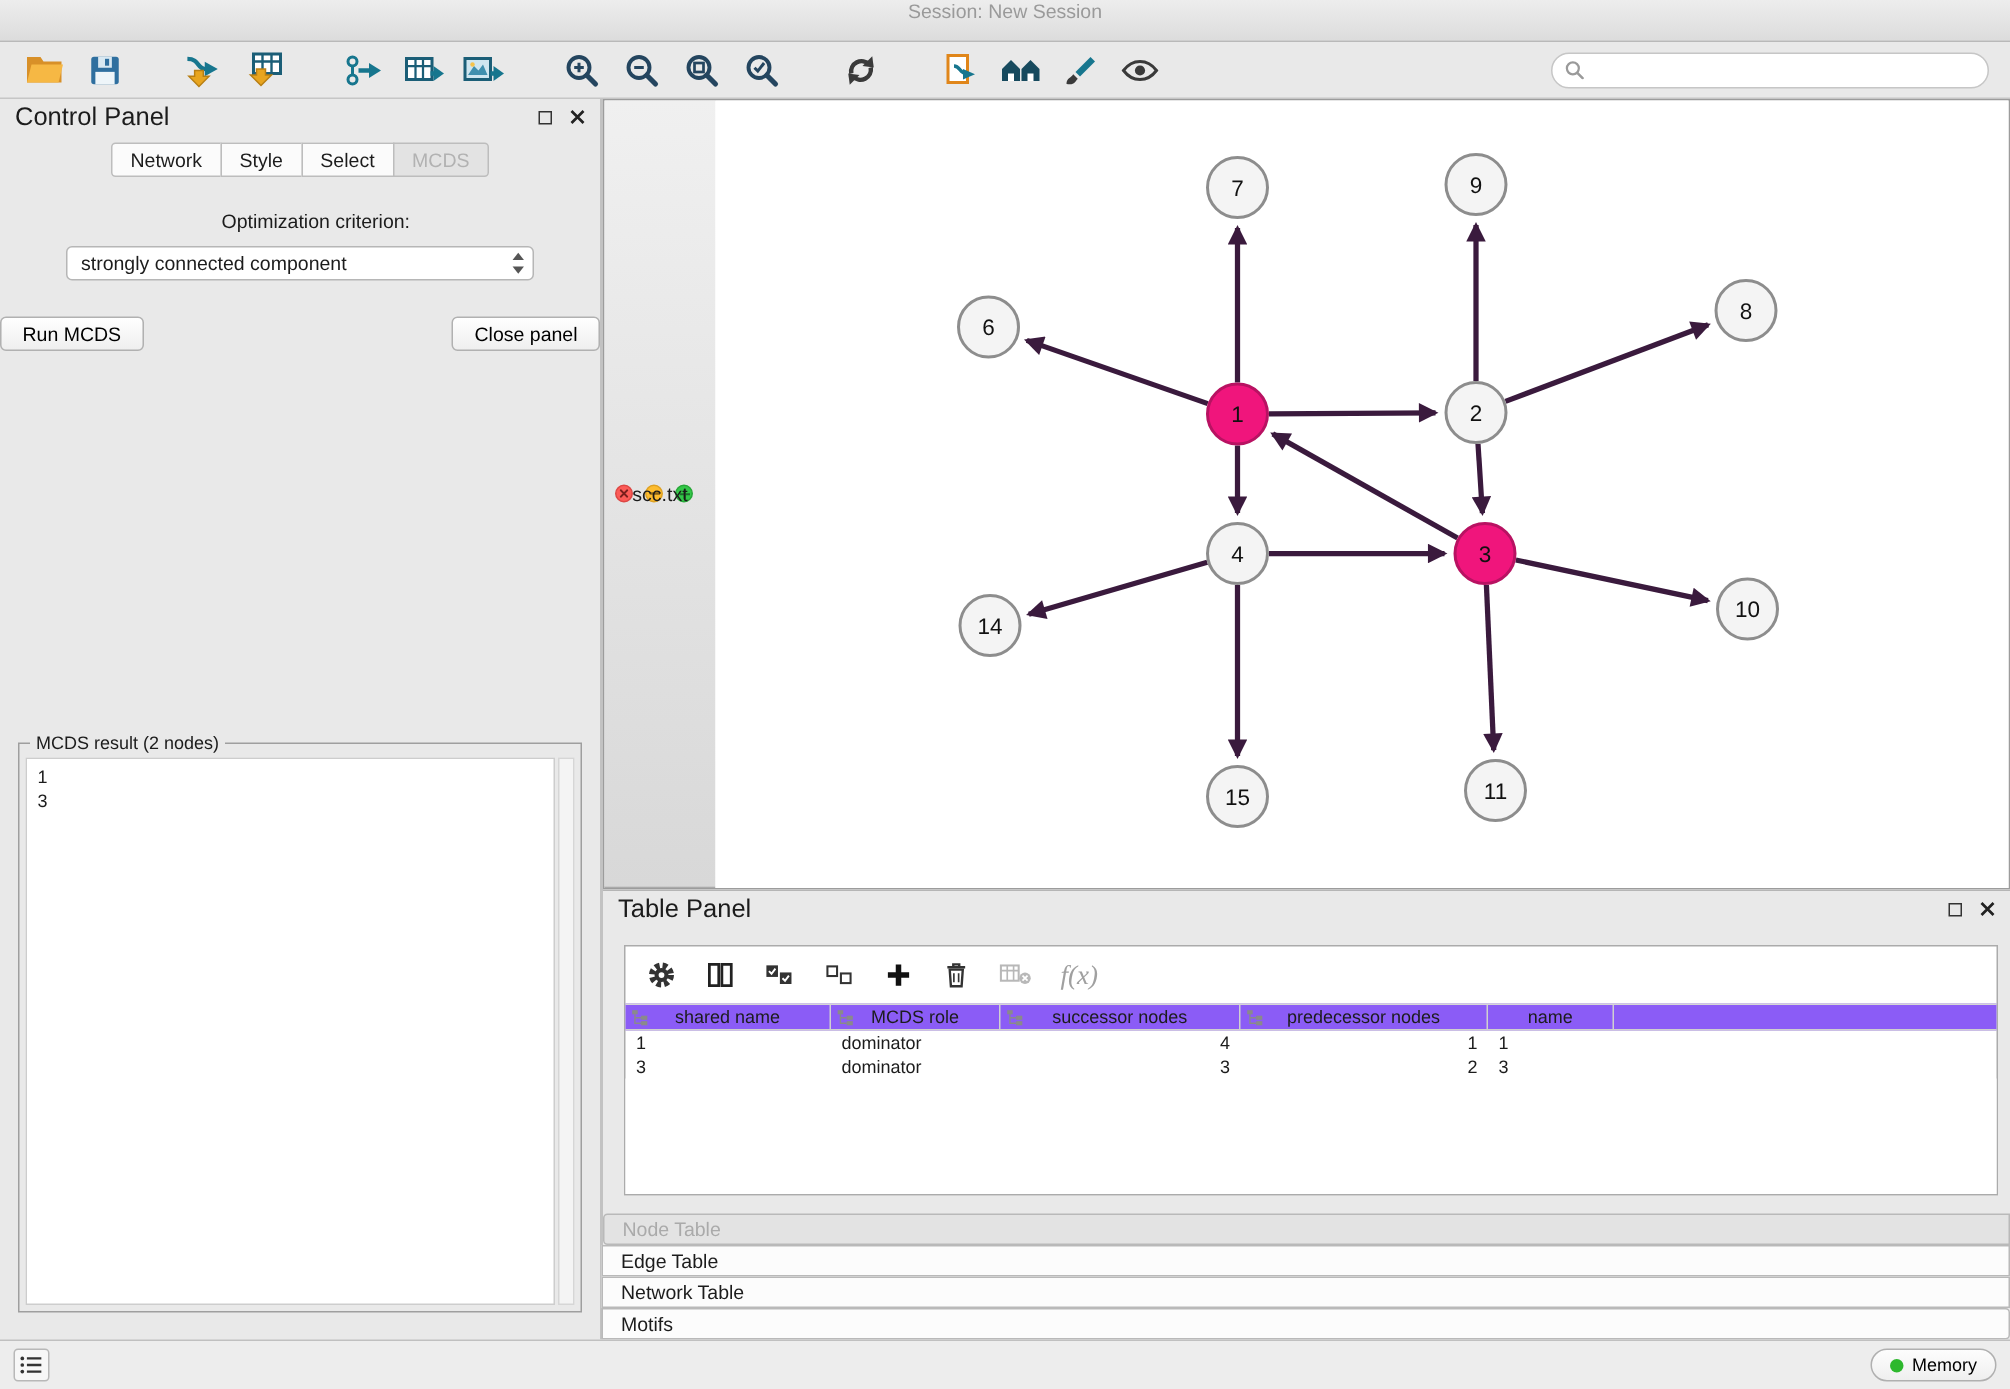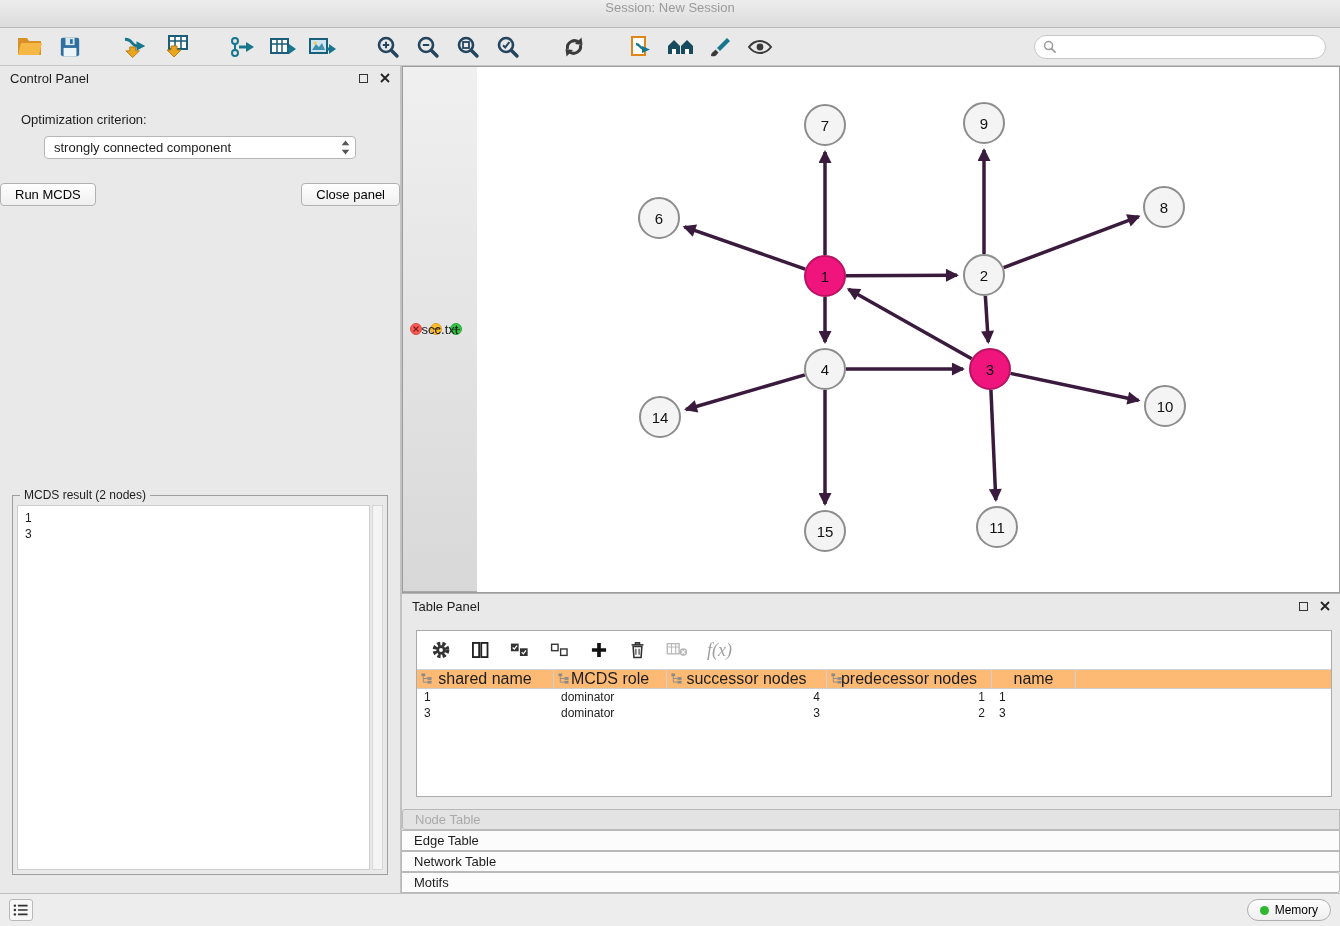--- a/index.html
+++ b/index.html
@@ -25,30 +25,30 @@
                 align-items:center; padding:0 8px; gap:5px; }
   .search-box input { border:none; outline:none; flex:1; font-size:12px; background:transparent;
                       font-family:"Liberation Sans",sans-serif; }
 
   
   .workspace { flex:1; display:flex; min-height:0; }
 
   
   .control-panel { flex:0 0 402px; width:402px; border-right:2px solid #c2c2c2;
                    display:flex; flex-direction:column; background:#e9e9e9; }
-  .panel-header { flex:0 0 24px; display:flex; align-items:center; padding:0 10px; font-size:13px; }
+  .panel-header { flex:0 0 24px; display:flex; align-items:center; padding:0 10px; font-size:17px; }
   .panel-head-icons { margin-left:auto; display:flex; gap:12px; align-items:center; }
   .float-box { width:9px; height:9px; border:1.5px solid #333; display:inline-block; }
   .cp-tabs { display:flex; justify-content:center; padding-top:5px; }
   .cp-tab { padding:3px 12px; background:#fbfbfb; border:1px solid #bdbdbd; margin-left:-1px;
             font-size:13px; cursor:pointer; }
   .cp-tab:first-child { margin-left:0; border-top-left-radius:3px; border-bottom-left-radius:3px; }
   .cp-tab:last-child { border-top-right-radius:3px; border-bottom-right-radius:3px; }
   .cp-tab.active { background:#e3e3e3; color:#b2b2b2; }
-  .cp-opt-label { margin-top:22px;margin-left:21px; }
+  .cp-opt-label { text-align:center; margin-top:22px;margin-left:21px; }
   .cp-select { margin:9px auto 0; width:312px; height:23px; background:#fff;
                border:1px solid #b6b6b6; border-radius:4px; display:flex; align-items:center;
                padding:0 5px 0 9px; font-size:13px; cursor:pointer; }
   .cp-select .val { flex:1; }
   .cp-buttons { display:flex; justify-content:space-between; gap:15px; margin-top:24px; }
   .cp-btn { padding:3px 14px; font-size:13px; background:linear-gradient(#ffffff,#efefef);
             border:1px solid #b1b1b1; border-radius:4px; cursor:pointer;
             font-family:"Liberation Sans",sans-serif; }
   .cp-spacer { flex:1; }
   .cp-group { position:relative; margin:0 12px 18px; height:380px; border:1px solid #9f9f9f; }
@@ -81,22 +81,22 @@
   
   .table-panel { flex:1; display:flex; flex-direction:column; background:#e9e9e9;
                  border-top:1px solid #b5b5b5; min-height:0; }
   .tp-content { margin:12px 8px 0 14px; background:#fff; border:1px solid #ababab;
                 height:220px; display:flex; flex-direction:column; }
   .tp-toolbar { flex:0 0 38px; display:flex; align-items:center; gap:19px; padding:0 14px; }
   .tp-toolbar .ticon { display:flex; align-items:center; justify-content:center;
                        background:transparent; border:none; cursor:pointer; }
   .fx-label { font-family:"Liberation Serif",serif; font-style:italic; color:#a0a0a0;
               font-size:18px; }
-  .tbl-header { display:flex; flex:0 0 18px; background:#fdba74; border-top:1px solid #d6d6d6;
-                border-bottom:1px solid #cfcfcf; font-size:16px; }
+  .tbl-header { display:flex; flex:0 0 18px; background:#8b5cf6; border-top:1px solid #d6d6d6;
+                border-bottom:1px solid #cfcfcf; font-size:12px; }
   .tbl-hcell { position:relative; display:flex; align-items:center; justify-content:center;
                border-right:1px solid #d0d0d0; cursor:pointer; }
   .tbl-hcell .sort-ic { position:absolute; left:4px; top:3px; }
   .tbl-filler { flex:1; border-right:none; cursor:default; }
   .c0 { width:137px; } .c1 { width:113px; } .c2 { width:160px; } .c3 { width:165px; } .c4 { width:84px; }
   .tbl-row { display:flex; flex:0 0 16px; align-items:center; font-size:12px; cursor:pointer; }
   .tbl-cell { padding:0 7px; overflow:hidden; white-space:nowrap; }
   .tbl-cell.num { text-align:right; }
   .tbl-space { flex:1; background:#fff; }
   .tp-tabs { display:flex; justify-content:center; margin-top:12px;flex-direction:column; }
@@ -265,20 +265,26 @@
       <div class="panel-header">
         <span>Control Panel</span>
         <span class="panel-head-icons">
           <span class="float-box"></span>
           <svg width="10" height="10" viewBox="0 0 10 10">
             <path d="M1 1 L9 9 M9 1 L1 9" stroke="#222" stroke-width="1.8"></path>
           </svg>
         </span>
       </div>
 
+      <div class="cp-tabs">
+        <span class="cp-tab">Network</span>
+        <span class="cp-tab">Style</span>
+        <span class="cp-tab">Select</span>
+        <span class="cp-tab active">MCDS</span>
+      </div>
 
       <div class="cp-opt-label">Optimization criterion:</div>
 
       <div class="cp-select">
         <span class="val">strongly connected component</span>
         <svg width="9" height="15" viewBox="0 0 9 15">
           <path d="M4.5 0.5 L8.3 5.3 H0.7 z" fill="#555"></path>
           <path d="M4.5 14.5 L8.3 9.7 H0.7 z" fill="#555"></path>
         </svg>
       </div>

